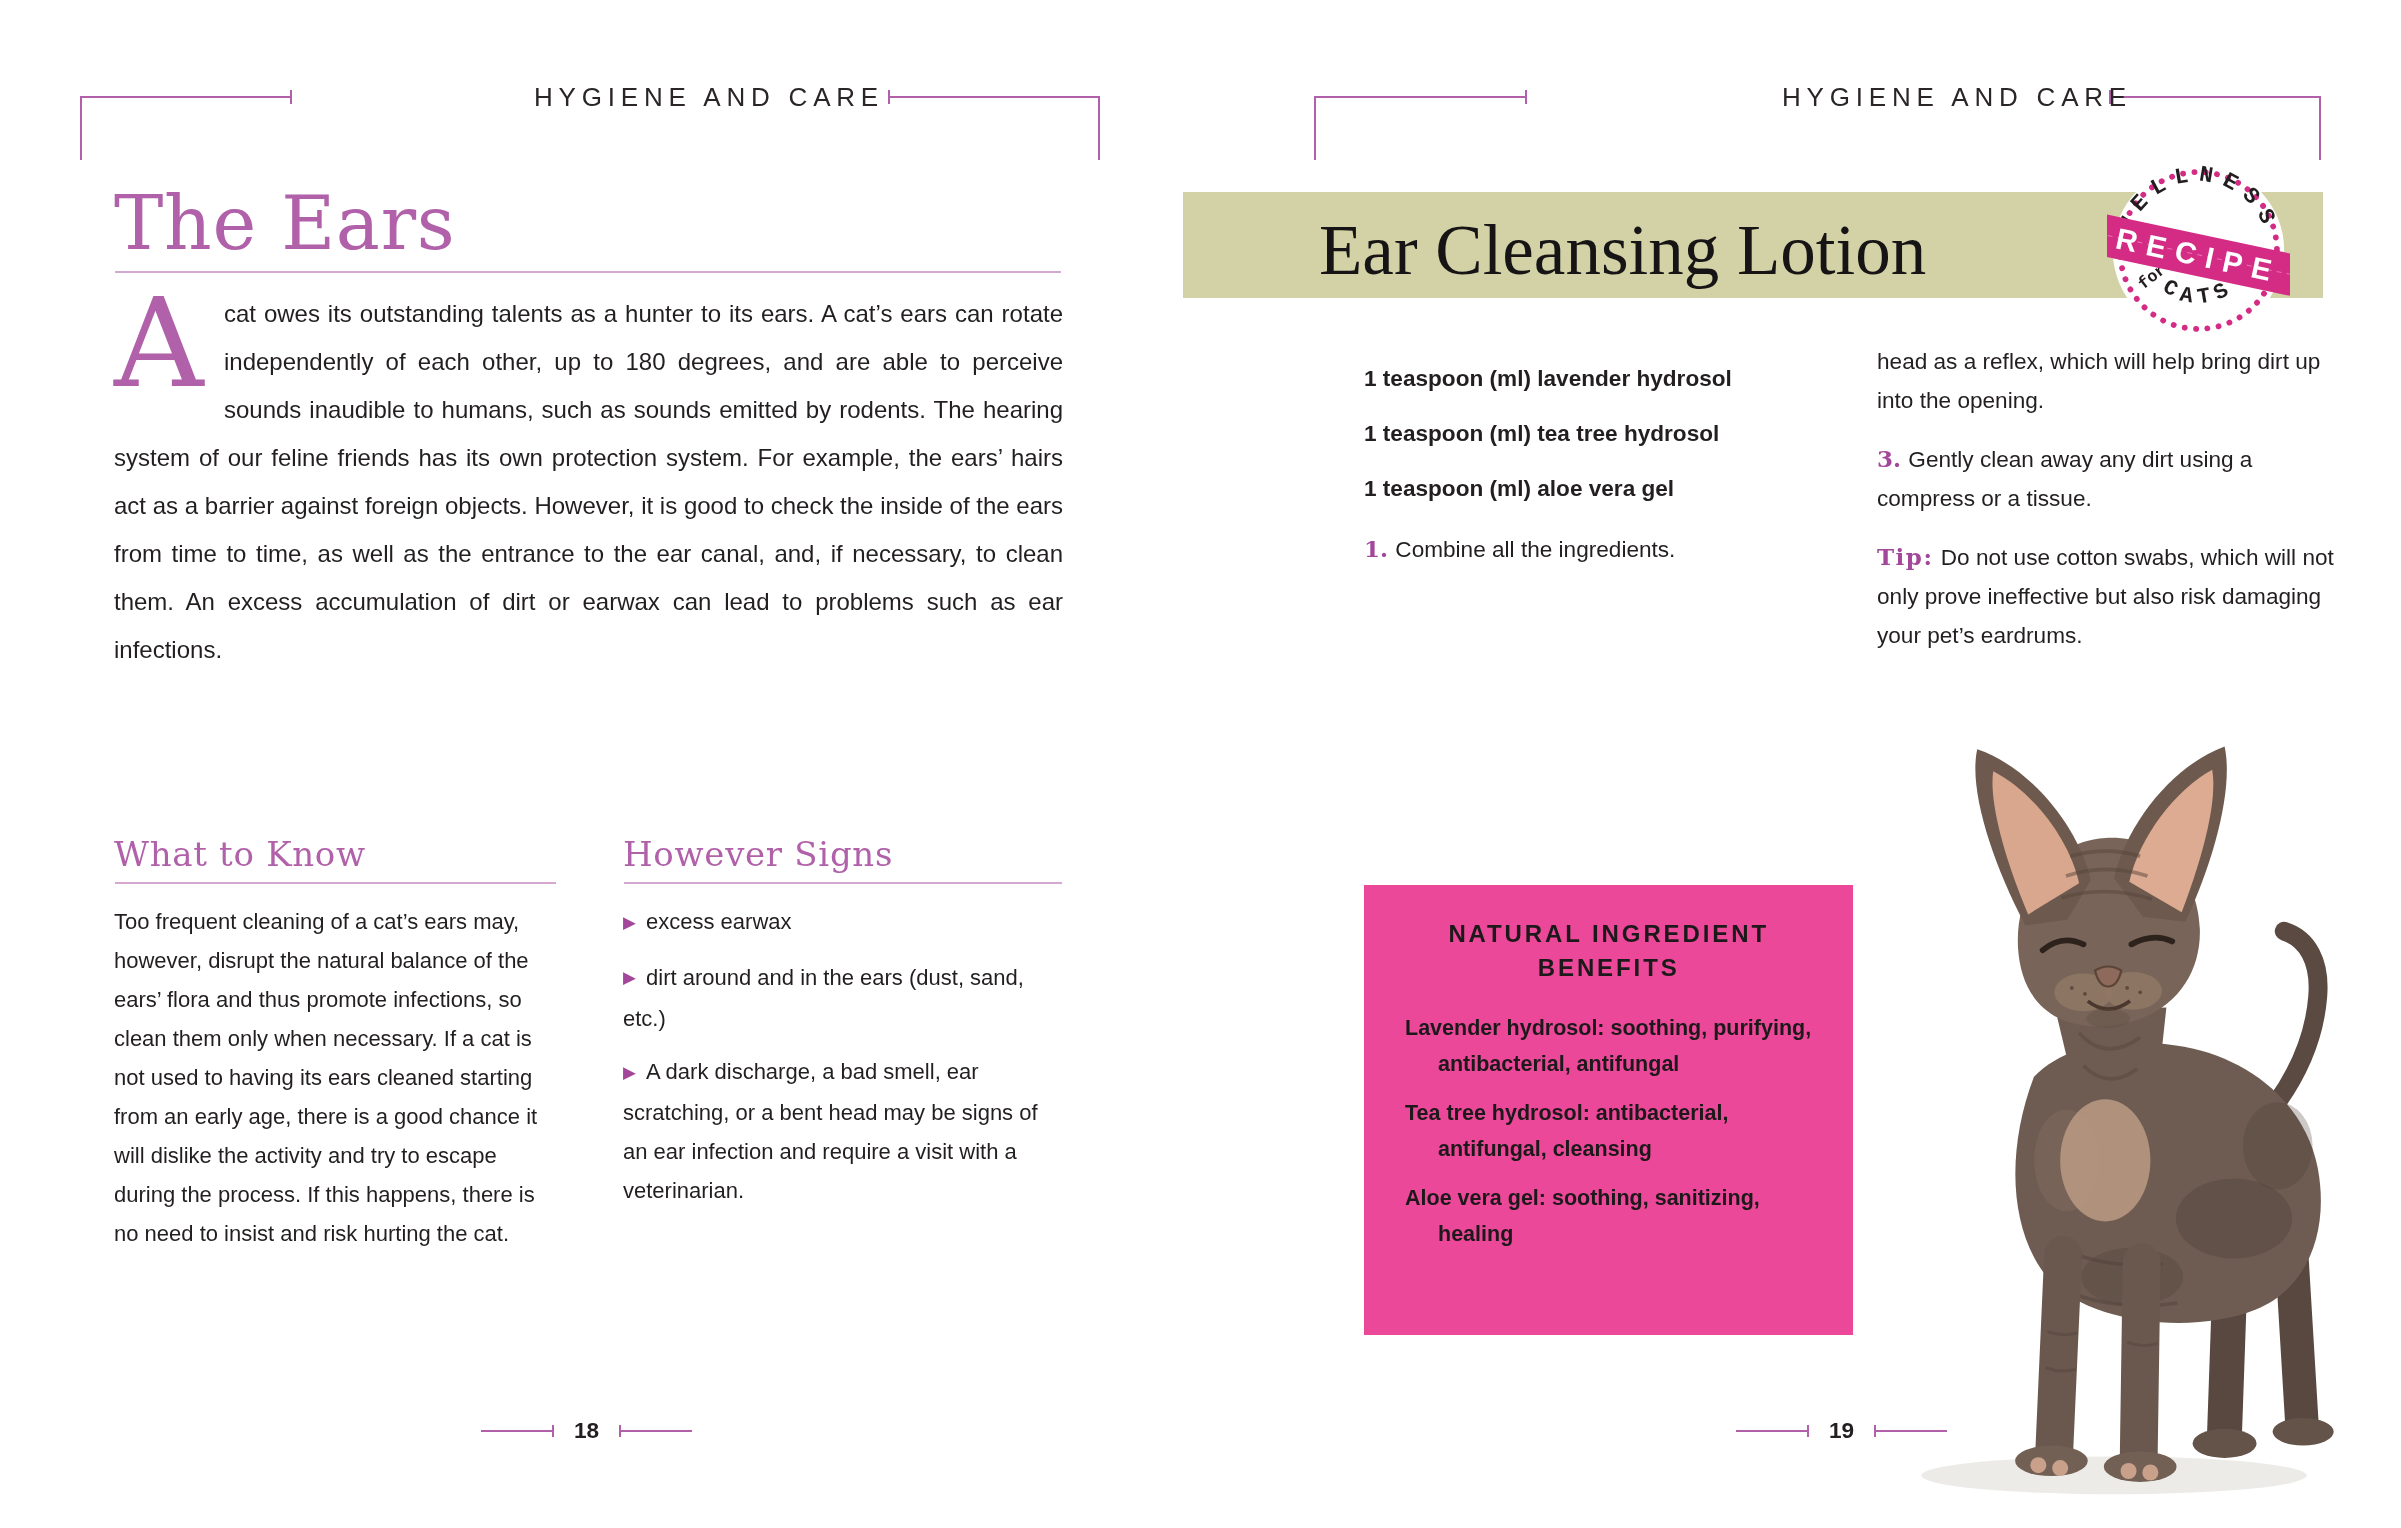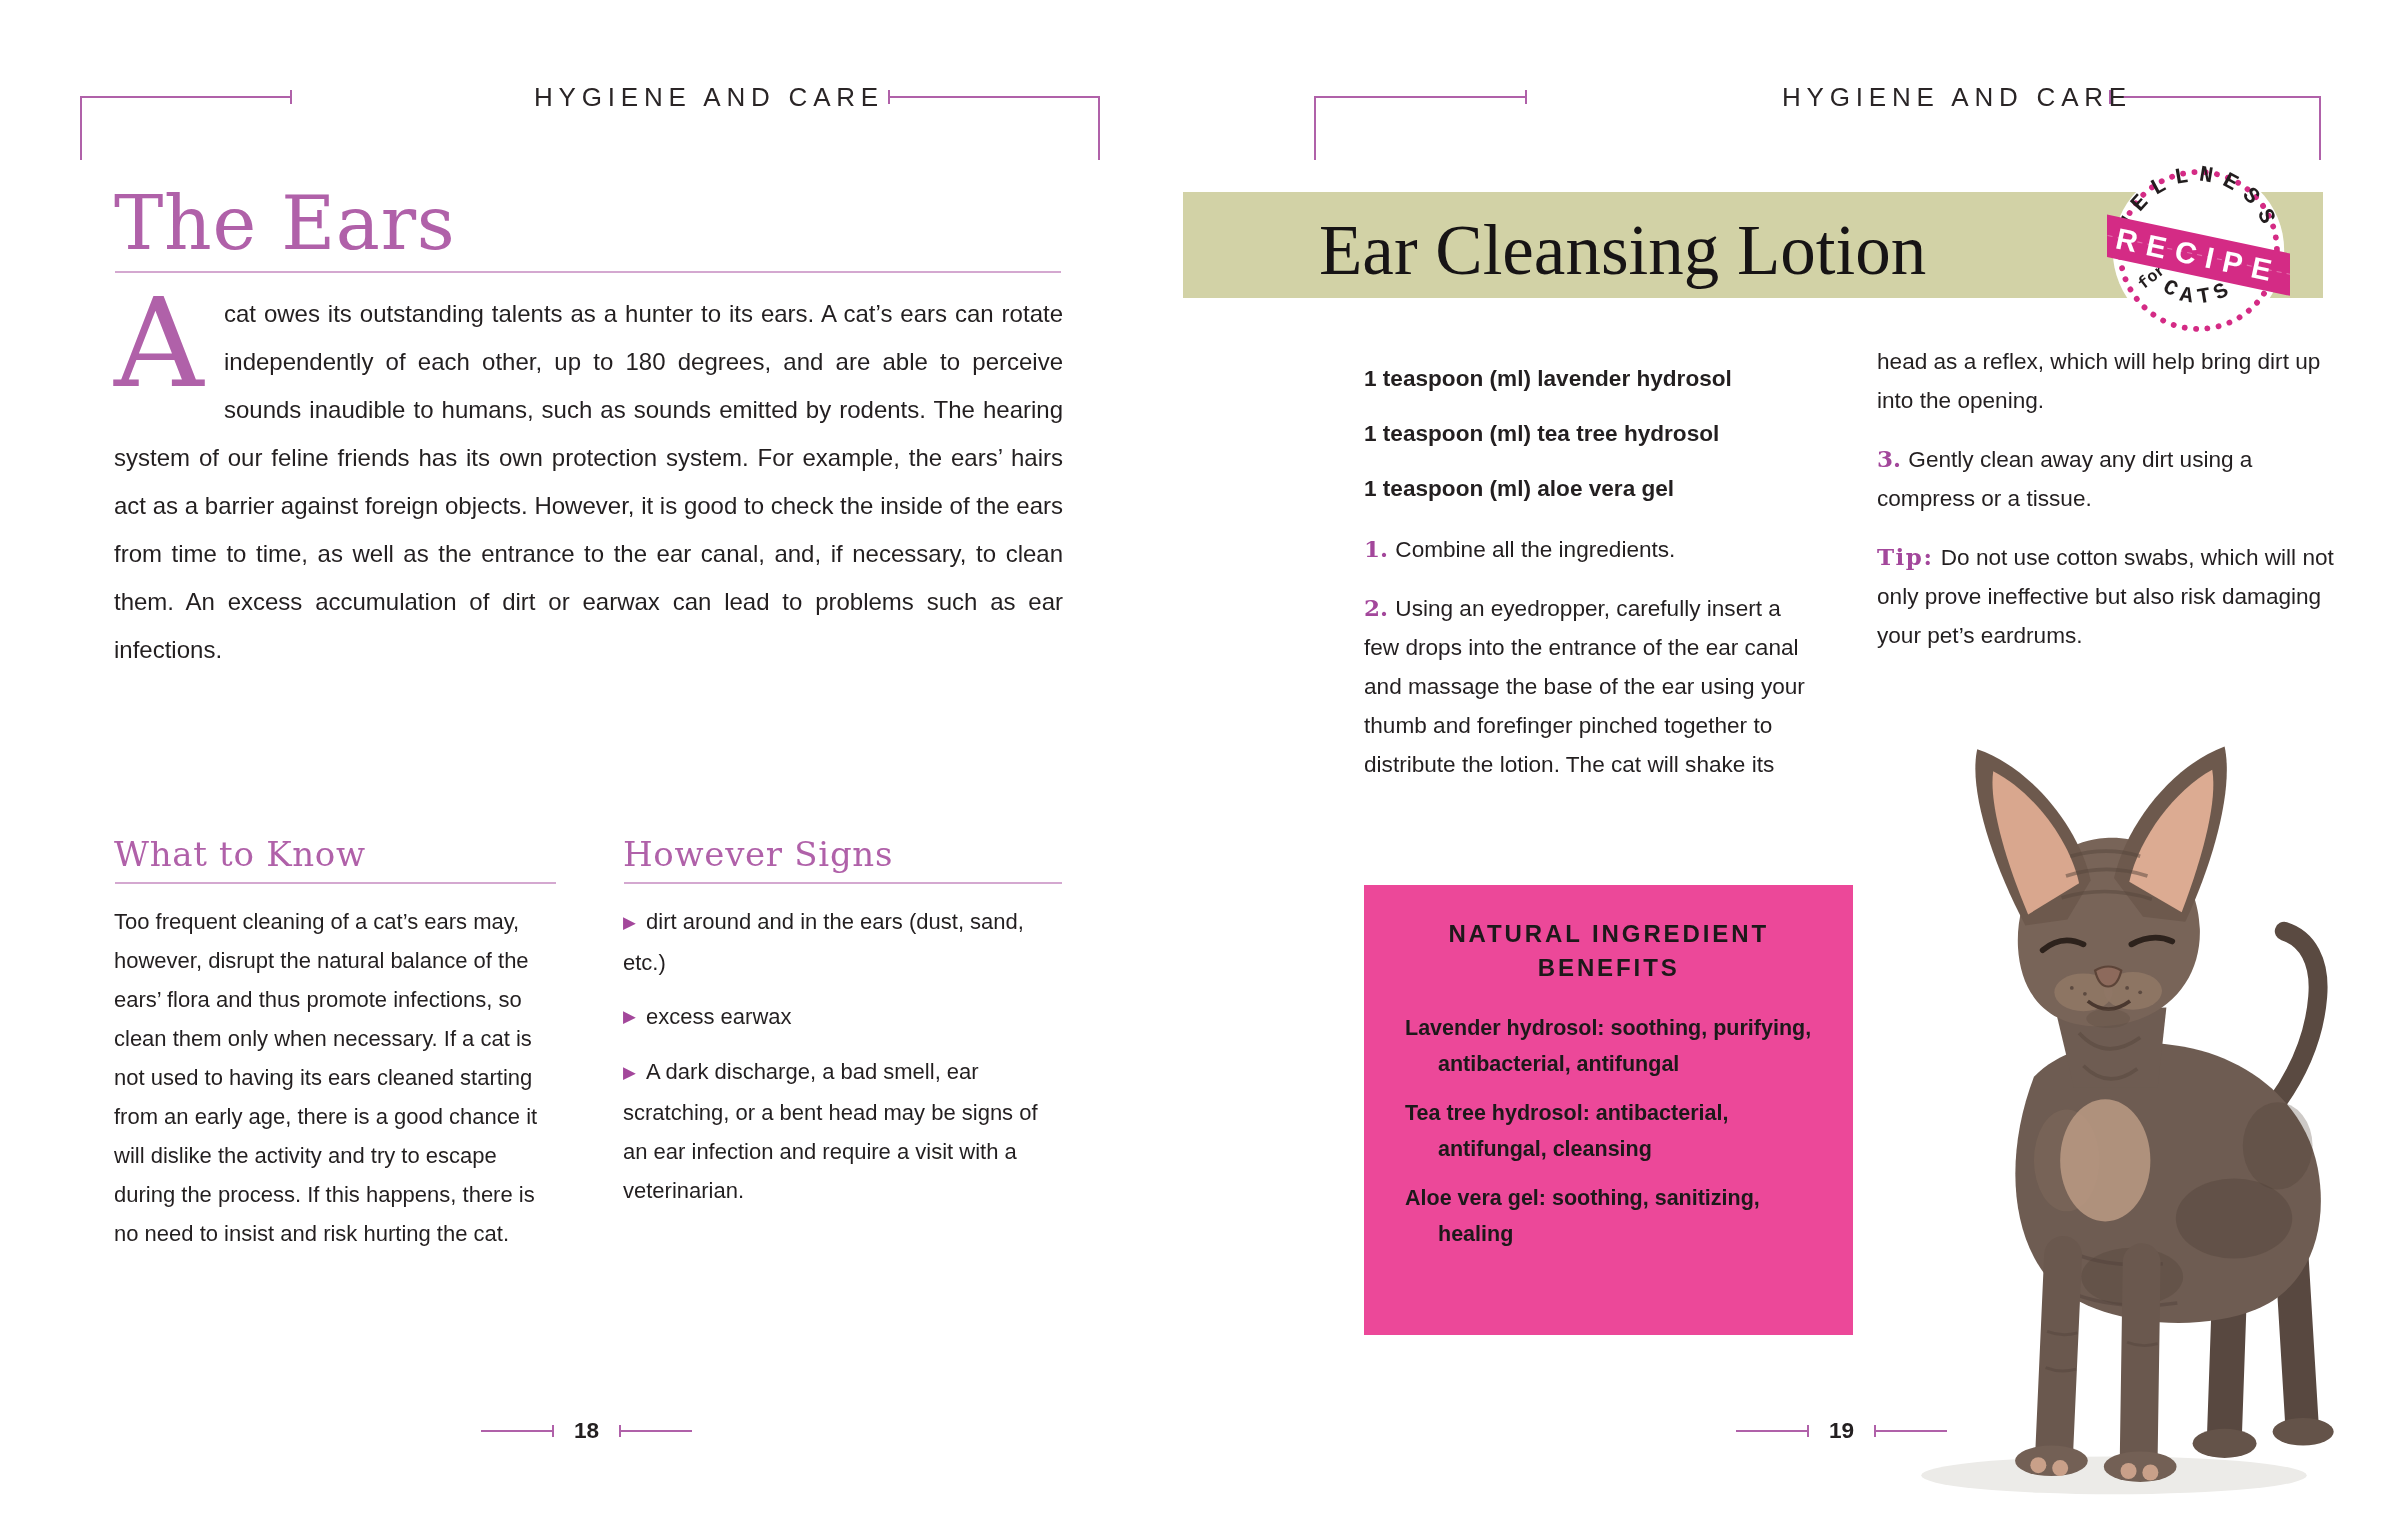--- a/index.html
+++ b/index.html
@@ -96,22 +96,22 @@
     <span class="dropcap">A</span><span>cat owes its outstanding talents as a hunter to its ears. A cat’s ears can rotate independently of each other, up to 180 degrees, and are able to perceive sounds inaudible to humans, such as sounds emitted by rodents. The hearing system of our feline friends has its own protection system. For example, the ears’ hairs act as a barrier against foreign objects. However, it is good to check the inside of the ears from time to time, as well as the entrance to the ear canal, and, if necessary, to clean them. An excess accumulation of dirt or earwax can lead to problems such as ear infections.</span>
   </div>
 
   <div class="abs sec-title" style="left:114px;top:834px;">What to Know</div>
   <div class="rule" style="left:115px;top:882px;width:441px;"></div>
   <div class="abs colbody" style="left:114px;top:902px;width:434px;">Too frequent cleaning of a cat’s ears may, however, disrupt the natural balance of the ears’ flora and thus promote infections, so clean them only when necessary. If a cat is not used to having its ears cleaned starting from an early age, there is a good chance it will dislike the activity and try to escape during the process. If this happens, there is no need to insist and risk hurting the cat.</div>
 
   <div class="abs sec-title" style="left:623px;top:834px;">However Signs</div>
   <div class="rule" style="left:624px;top:882px;width:438px;"></div>
   <div class="abs colbody" style="left:623px;top:902px;width:441px;">
+    <p class="bullet-p"><span class="tri">▶</span><span>excess earwax</span></p>
     <p class="bullet-p"><span class="tri">▶</span><span>dirt around and in the ears (dust, sand, etc.)</span></p>
-    <p class="bullet-p"><span class="tri">▶</span><span>excess earwax</span></p>
     <p class="bullet-p"><span class="tri">▶</span><span>A dark discharge, a bad smell, ear scratching, or a bent head may be signs of an ear infection and require a visit with a veterinarian.</span></p>
   </div>
 
   <div class="abs pgnum-wrap" style="left:441px;top:1418px;width:291px;">
     <div class="pg-line"></div>
       <div class="pg-tick"></div>
     <div class="pg-num">18</div>
     <div class="pg-tick"></div>
       <div class="pg-line"></div>
   </div>
@@ -151,21 +151,20 @@
       <text x="126" y="147" text-anchor="middle" font-family="Liberation Sans, sans-serif" font-weight="700" font-size="41" letter-spacing="13" fill="#ffffff">RECIPE</text>
     </g>
   </svg>
 </div>
 
 <div class="abs" style="left:1364px;top:349px;width:458px;">
   <p class="ingredient">1 teaspoon (ml) lavender hydrosol</p>
   <p class="ingredient">1 teaspoon (ml) tea tree hydrosol</p>
   <p class="ingredient">1 teaspoon (ml) aloe vera gel</p>
   <p class="step"><span class="stepnum">1.</span><span>Combine all the ingredients.</span></p>
-  <p class="step"><span class="stepnum">2.</span><span>Using an eyedropper, carefully insert a few drops into the entrance of the ear canal and massage the base of the ear using your thumb and forefinger pinched together to distribute the lotion. The cat will shake its</span></p>
 </div>
 
 <div class="abs" style="left:1877px;top:342px;width:472px;">
   <p class="step">head as a reflex, which will help bring dirt up into the opening.</p>
   <p class="step"><span class="stepnum">3.</span><span>Gently clean away any dirt using a compress or a tissue.</span></p>
   <p class="step"><span class="tiplabel">Tip:</span><span>Do not use cotton swabs, which will not only prove ineffective but also risk damaging your pet’s eardrums.</span></p>
 </div>
 
 <div class="abs benefits-box" style="left:1364px;top:885px;width:489px;height:450px;">
   <div class="benefits-title">NATURAL INGREDIENT BENEFITS</div>

